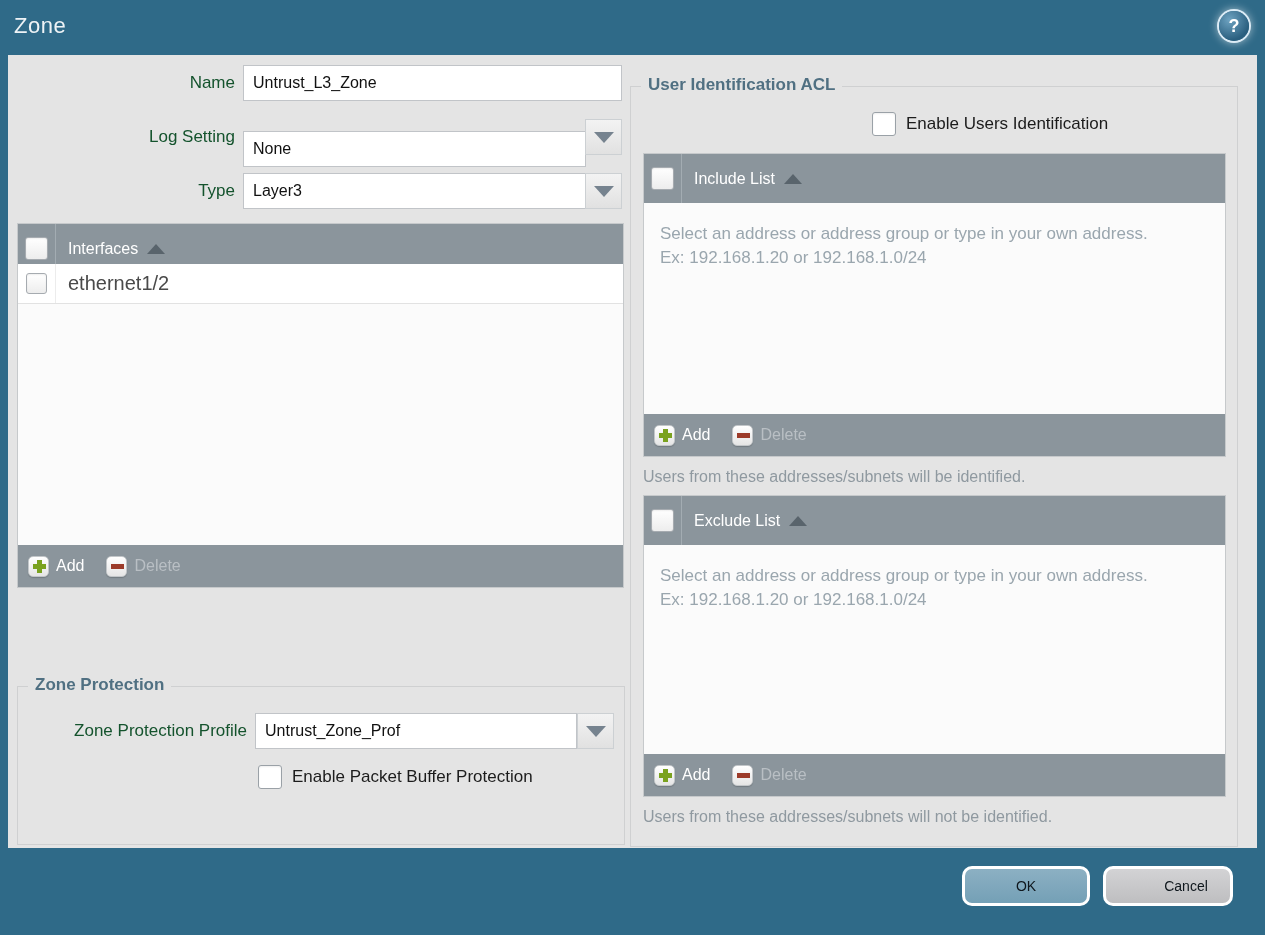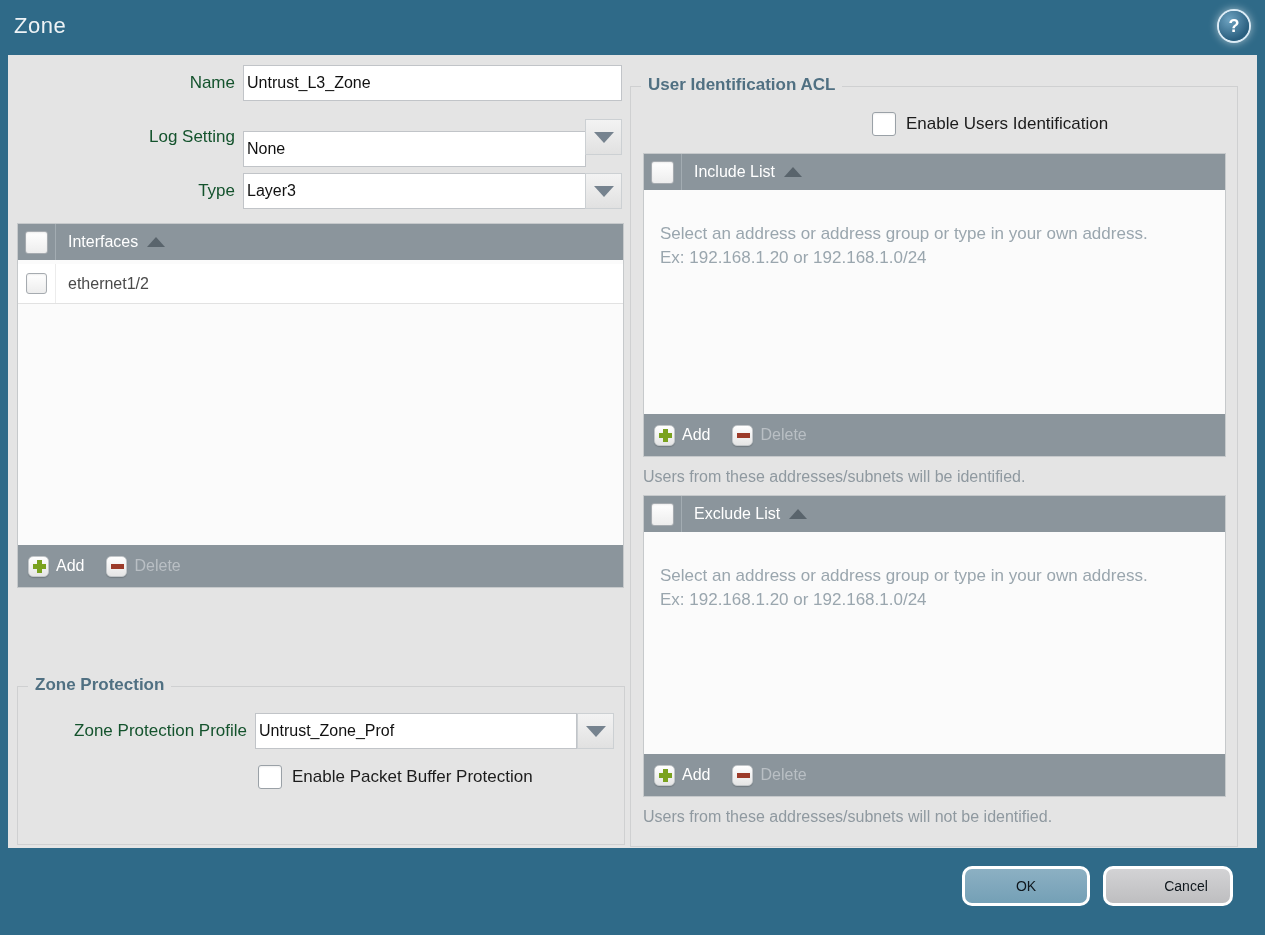--- a/index.html
+++ b/index.html
@@ -15,37 +15,37 @@
           background:radial-gradient(circle at 35% 30%, #6ea3c1, #2a5f7f 70%);
           box-shadow:0 0 0 2px rgba(225,240,250,.95), 0 0 9px 2px rgba(255,255,255,.55);
           color:#fff; font-weight:bold; font-size:18px; display:flex; align-items:center; justify-content:center; cursor:pointer; }
 
   
   .dialog { position:absolute; left:8px; top:55px; width:1249px; height:793px; background:#e4e4e4; }
 
   
   .flabel { position:absolute; text-align:right; font-size:17px; color:#14532d; line-height:36px; }
   .tinput { position:absolute; height:36px; background:#fff; border:1px solid #c1c4c8; font-size:16px;
-            padding:0 3px; color:#111; font-family:inherit; outline:none; }
+            padding:0 9px; color:#111; font-family:inherit; outline:none; }
   .trigger { position:absolute; height:36px; width:37px; background:linear-gradient(#f3f3f3,#e1e1e1);
              border:1px solid #ccd0d3; display:flex; align-items:center; justify-content:center; cursor:pointer; }
   .tri-down { width:0; height:0; border-left:10px solid transparent; border-right:10px solid transparent;
               border-top:11px solid #76838f; }
 
   
   .ptable { position:absolute; border:1px solid #c6c9cb; background:#fbfbfb; }
-  .thead { position:absolute; top:0; left:0; right:0; height:36px; background:#8b959c; display:flex; align-items:stretch; }
+  .thead { position:absolute; top:0; left:0; right:0; height:49px; background:#8b959c; display:flex; align-items:stretch; }
   .cbcell { width:38px; display:flex; align-items:center; justify-content:center; border-right:1px solid #a3acb2; }
   .thead-title { display:flex; align-items:center; color:#fff; font-size:16px; padding-left:12px; gap:9px; cursor:pointer; }
   .sort-up { width:0; height:0; border-left:9px solid transparent; border-right:9px solid transparent;
              border-bottom:10px solid #59646c; }
   .tbody { position:absolute; top:40px; bottom:42px; left:0; right:0; overflow:hidden; }
   .trow { height:40px; background:#fff; border-bottom:1px solid #e2e2e2; display:flex; align-items:stretch; cursor:pointer; }
   .trow .cbcell { border-right:1px solid #ececec; }
-  .trow-label { display:flex; align-items:center; font-size:16px; color:#4a4a4a; padding-left:12px; }
+  .trow-label { display:flex; align-items:center; font-size:20px; color:#4a4a4a; padding-left:12px; }
   .tfoot { position:absolute; bottom:0; left:0; right:0; height:42px; background:#8b959c;
            display:flex; align-items:center; padding-left:10px; gap:22px; }
   .action { display:flex; align-items:center; gap:7px; font-size:16px; color:#fff; cursor:pointer; }
   .action.disabled { color:#b9bfc4; cursor:default; }
   .icon-box { width:21px; height:21px; border-radius:5px; background:linear-gradient(#ffffff,#e5e5e5);
               border:1px solid #c2c6c9; position:relative; box-shadow:0 1px 1px rgba(0,0,0,.18); flex:0 0 auto; }
   .icon-box.plus::before { content:""; position:absolute; left:8px; top:3px; width:5px; height:13px; background:#7aa21f; }
   .icon-box.plus::after  { content:""; position:absolute; left:4px; top:7px; width:13px; height:5px; background:#7aa21f; }
   .icon-box.minus::after { content:""; position:absolute; left:4px; top:7px; width:13px; height:5px; background:#9c3b2a; }
   .placeholder { padding:28px 70px 0 16px; font-size:17px; line-height:1.42; color:#9aa6ae; }

